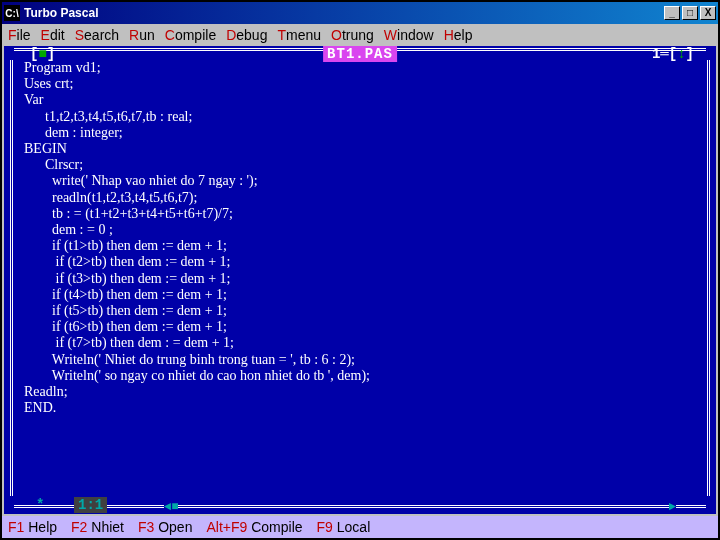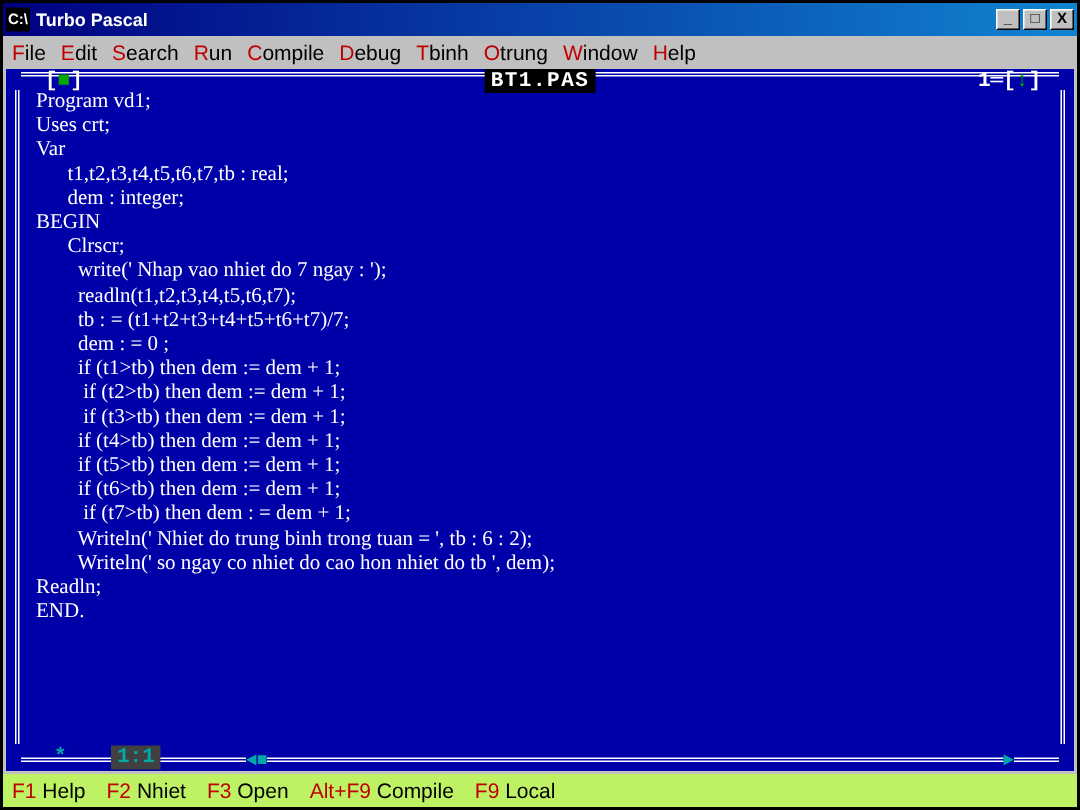--- a/index.html
+++ b/index.html
@@ -89,21 +89,21 @@
     position: absolute; top: 2px; left: 10px; right: 10px; height: 4px;
     border-top: 3px double #fff;
   }
   .frame-top .close-box {
     position: absolute; top: 0; left: 26px;
     color: #fff; font-weight: bold; font-size: 14px;
   }
   .frame-top .close-box .green { color: #00a800; }
   .frame-top .file-label {
     position: absolute; top: 0; left: 50%; transform: translateX(-50%);
-    background: #000000; color: #fff; padding: 0 4px;
+    background: #d946ef; color: #fff; padding: 0 4px;
     font-weight: bold; font-size: 14px;
     letter-spacing: 1px;
   }
   .frame-top .right-box {
     position: absolute; top: 0; right: 22px;
     color: #fff; font-weight: bold; font-size: 14px;
   }
   .frame-top .right-box .green { color: #00a800; }
   .frame-left, .frame-right {
     top: 14px; bottom: 18px; width: 8px;
@@ -141,21 +141,21 @@
     top: 14px; left: 20px; right: 18px; bottom: 18px;
     color: #fff;
     font-size: 14px;
     line-height: 16.2px;
     white-space: pre;
     overflow: hidden;
     font-family: "Times New Roman", serif;
   }
   .statusbar {
     height: 22px;
-    background: #bef264;
+    background: #c4b5fd;
     display: flex;
     align-items: center;
     gap: 14px;
     padding: 0 6px;
     font-family: "MS Sans Serif", Arial, sans-serif;
     font-size: 14px;
   }
   .statusbar .item .key { color: #c00000; }
   .statusbar .item { color: #000; }
 </style>
@@ -172,21 +172,21 @@
     <span class="tb-btn">X</span>
   </div>
 
   <div class="menubar">
     <span class="menu-item"><span class="hk">F</span><span>ile</span></span>
     <span class="menu-item"><span class="hk">E</span><span>dit</span></span>
     <span class="menu-item"><span class="hk">S</span><span>earch</span></span>
     <span class="menu-item"><span class="hk">R</span><span>un</span></span>
     <span class="menu-item"><span class="hk">C</span><span>ompile</span></span>
     <span class="menu-item"><span class="hk">D</span><span>ebug</span></span>
-    <span class="menu-item"><span class="hk">T</span><span>binh</span></span>
+    <span class="menu-item"><span class="hk">T</span><span>menu</span></span>
     <span class="menu-item"><span class="hk">O</span><span>trung</span></span>
     <span class="menu-item"><span class="hk">W</span><span>indow</span></span>
     <span class="menu-item"><span class="hk">H</span><span>elp</span></span>
   </div>
 
   <div class="editor-area">
     <div class="frame-top">
       <div class="line"></div>
       <span class="close-box">[<span class="green">■</span>]</span>
       <span class="file-label">BT1.PAS</span>

